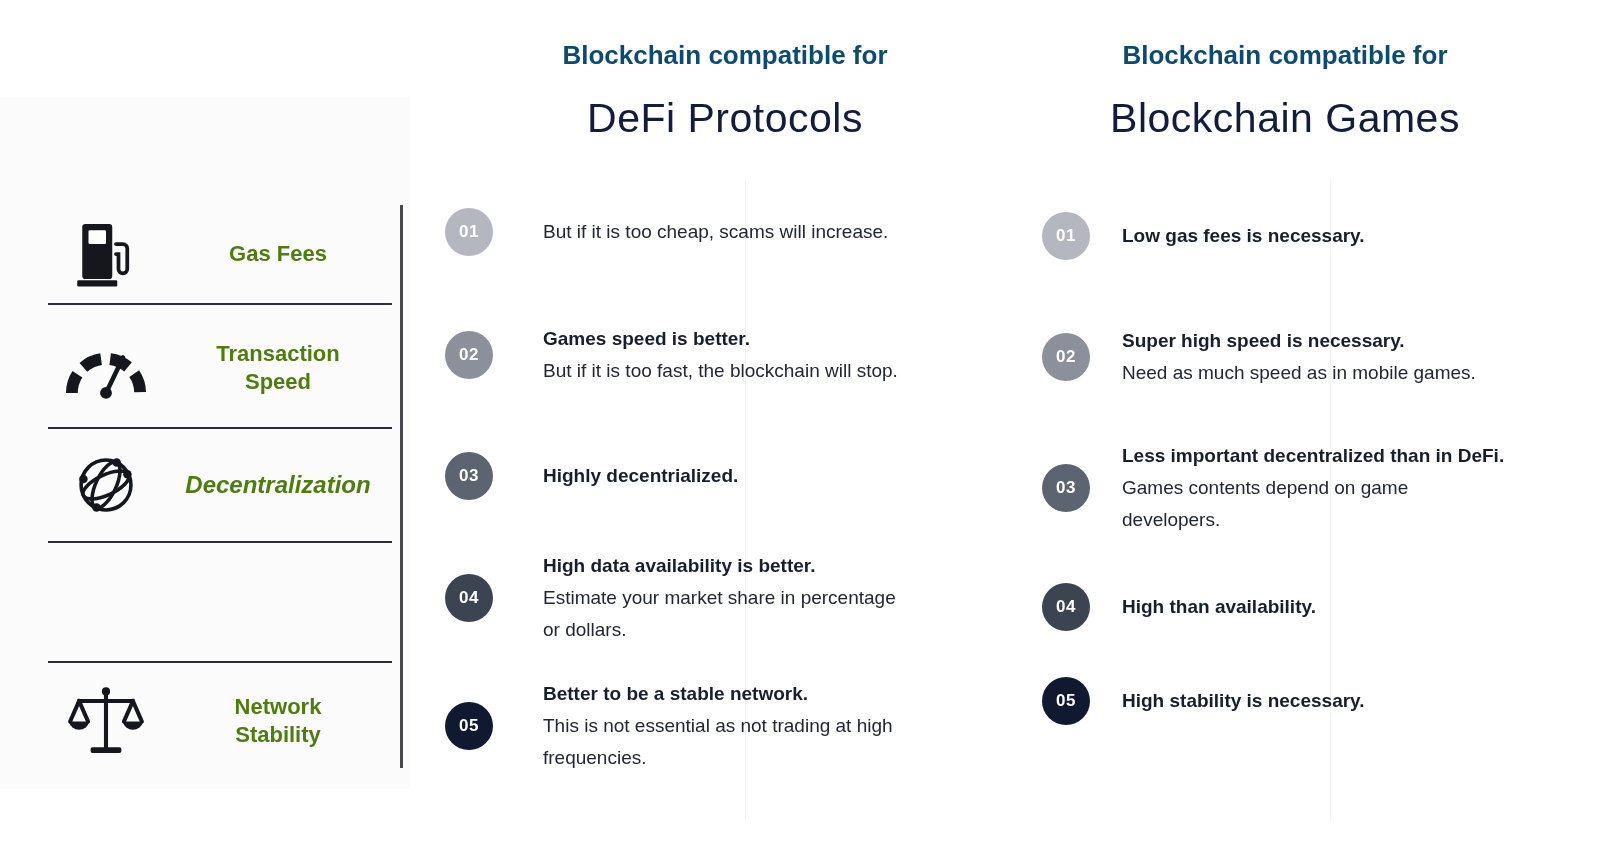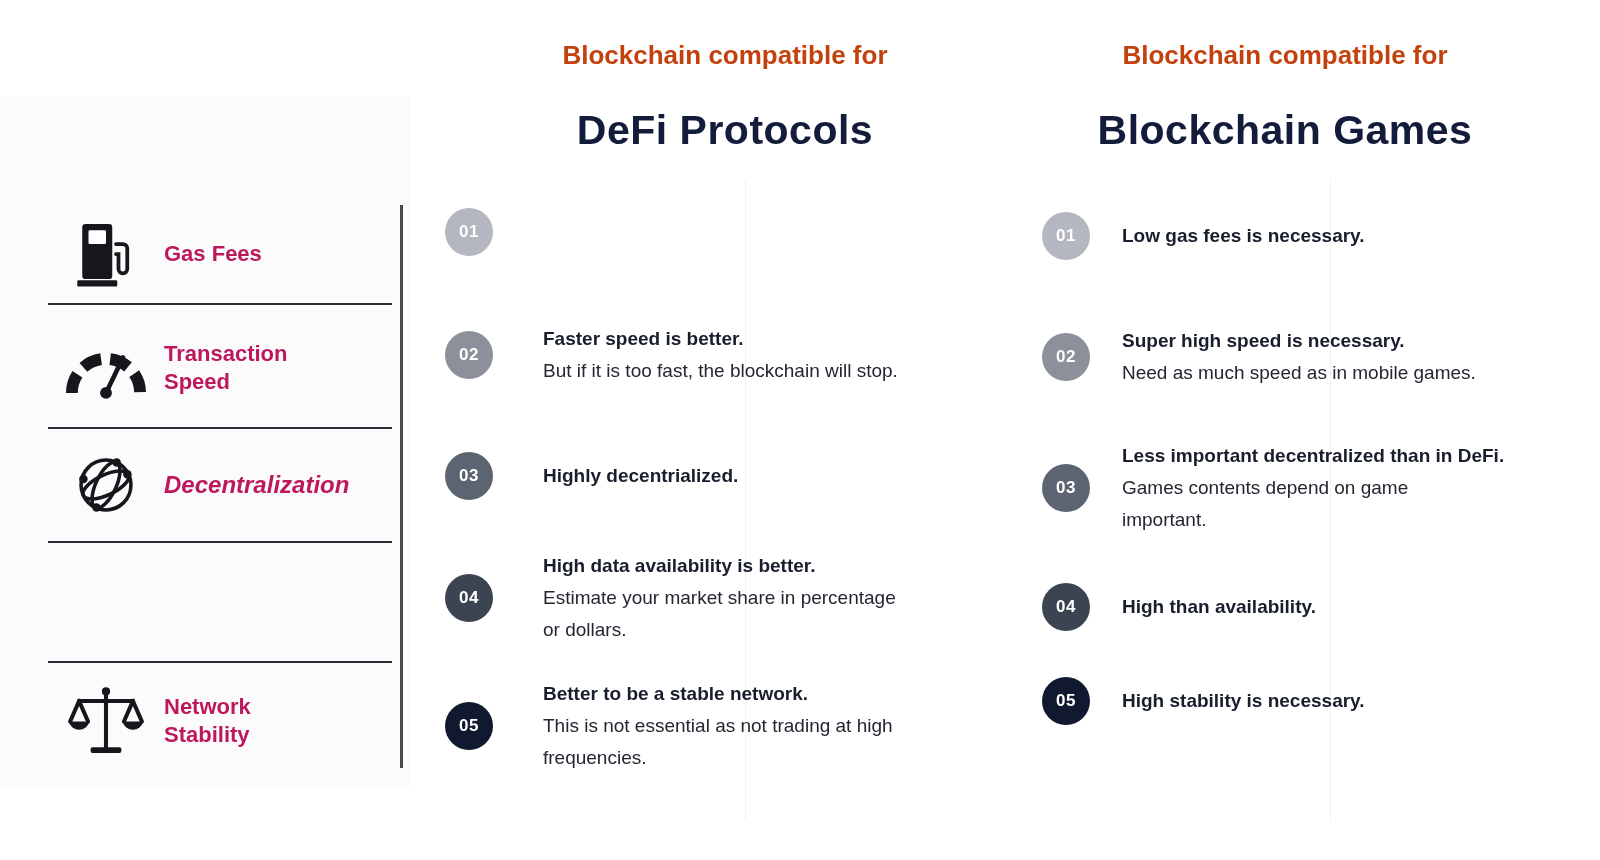--- a/index.html
+++ b/index.html
@@ -8,27 +8,27 @@
   .page { position:relative; width:1600px; height:860px; background:#ffffff; overflow:hidden; }
 
   .left-bg { position:absolute; left:0; top:97px; width:410px; height:692px; background:#fbfbfc; }
   .faint-line { position:absolute; top:180px; height:640px; width:1px; background:#f3eff1; }
 
   .v-divider { position:absolute; left:400px; top:205px; width:3px; height:563px; background:#45484f; }
   .crit-divider { position:absolute; left:48px; width:344px; height:2px; background:#2b2e36; }
 
   .crit-row { position:absolute; left:48px; width:344px; display:flex; align-items:center; }
   .crit-icon { width:116px; display:flex; align-items:center; justify-content:center; flex-shrink:0; }
-  .crit-label { flex:1; text-align:left; font-size:22px; font-weight:700; color:#be185d;
+  .crit-label { flex:1; text-align:center; font-size:22px; font-weight:700; color:#4d7c0f;
                 line-height:1.27; white-space:pre-line; }
   .crit-label.emph { font-size:24px; font-weight:800;font-style:italic; }
 
   .col-header { position:absolute; top:40px; text-align:center; }
-  .col-header-small { font-size:26px; font-weight:700; color:#c2410c; margin-bottom:36px; }
-  .col-header-large { font-size:41px; font-weight:700; color:#131c3a; letter-spacing:0.5px; }
+  .col-header-small { font-size:26px; font-weight:700; color:#0c4a6e; margin-bottom:24px; }
+  .col-header-large { font-size:41px; font-weight:400; color:#131c3a; letter-spacing:0.5px; }
 
   .item { position:absolute; display:flex; align-items:center; }
   .item.col-defi  { left:445px; gap:50px; }
   .item.col-games { left:1042px; gap:32px; }
   .badge { width:48px; height:48px; border-radius:50%; flex-shrink:0;
            display:flex; align-items:center; justify-content:center;
            color:#ffffff; font-size:17px; font-weight:700; letter-spacing:0.5px; }
   .item-text { display:flex; flex-direction:column; }
   .item.col-defi  .item-text { width:440px; }
   .item.col-games .item-text { width:430px; }
@@ -122,28 +122,29 @@
     </div>
     <div class="crit-label">Network
 Stability</div>
   </div>
 
   <div class="v-divider"></div>
 
   <div class="item col-defi" style="top:208px">
     <div class="badge" style="background-color: rgb(180, 183, 191);">01</div>
     <div class="item-text">
+      <div class="item-body">But if it is too cheap, scams will increase.</div>
       <div class="item-body"></div>
     </div>
   </div>
 
   <div class="item col-defi" style="top:323px">
     <div class="badge" style="background-color: rgb(139, 144, 154);">02</div>
     <div class="item-text">
-      <div class="item-title">Faster speed is better.</div>
+      <div class="item-title">Games speed is better.</div>
       <div class="item-body">But if it is too fast, the blockchain will stop.</div>
       <div class="item-body"></div>
     </div>
   </div>
 
   <div class="item col-defi" style="top:452px">
     <div class="badge" style="background-color: rgb(93, 100, 113);">03</div>
     <div class="item-text">
       <div class="item-title">Highly decentrialized.</div>
       <div class="item-body"></div>
@@ -185,21 +186,21 @@
       <div class="item-body">Need as much speed as in mobile games.</div>
       <div class="item-body"></div>
     </div>
   </div>
 
   <div class="item col-games" style="top:440px">
     <div class="badge" style="background-color: rgb(93, 100, 113);">03</div>
     <div class="item-text">
       <div class="item-title">Less important decentralized than in DeFi.</div>
       <div class="item-body">Games contents depend on game</div>
-      <div class="item-body">important.</div>
+      <div class="item-body">developers.</div>
     </div>
   </div>
 
   <div class="item col-games" style="top:583px">
     <div class="badge" style="background-color: rgb(60, 68, 82);">04</div>
     <div class="item-text">
       <div class="item-title">High than availability.</div>
       <div class="item-body"></div>
       <div class="item-body"></div>
     </div>

